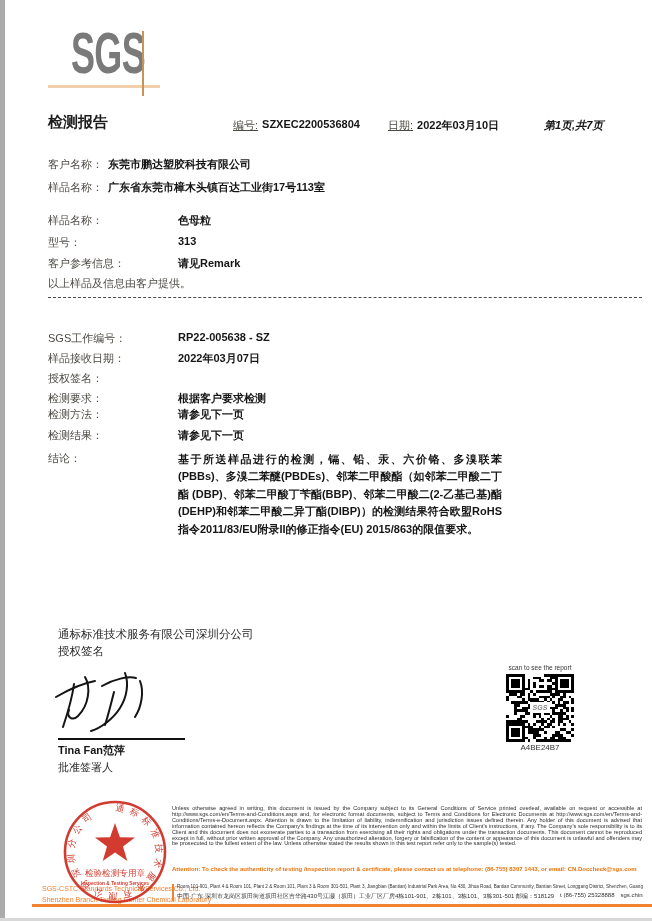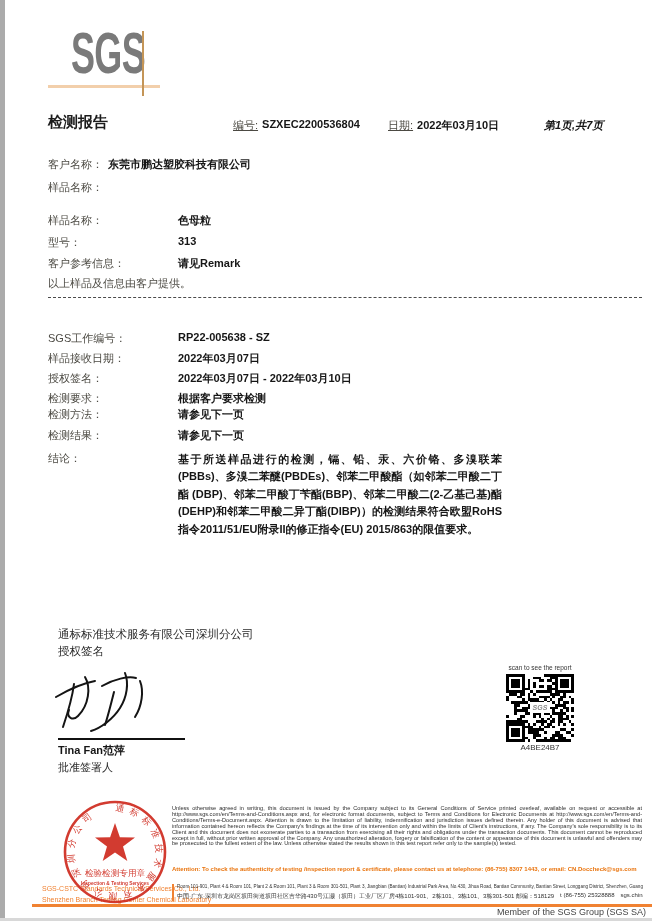--- a/index.html
+++ b/index.html
@@ -64,46 +64,46 @@
   </div>
   <div class="pair" style="left:388px;top:118px;">
     <span class="l">日期:</span>
     <span class="v">2022年03月10日</span>
   </div>
   <div class="val" style="left:544px;top:118px;font-style:italic;">第1页,共7页</div>
 
   <div class="lbl" style="left:48px;top:157px;">客户名称：</div>
   <div class="val" style="left:108px;top:157px;">东莞市鹏达塑胶科技有限公司</div>
   <div class="lbl" style="left:48px;top:180px;">样品名称：</div>
+  <div class="val" style="left:108px;top:180px;">广东省东莞市樟木头镇百达工业街17号113室</div>
 
   <div class="lbl" style="left:48px;top:213px;">样品名称：</div>
   <div class="val" style="left:178px;top:213px;font-family:Liberation Mono, monospace;">色母粒</div>
   <div class="lbl" style="left:48px;top:235px;">型号：</div>
   <div class="val" style="left:178px;top:235px;">313</div>
   <div class="lbl" style="left:48px;top:256px;">客户参考信息：</div>
   <div class="val" style="left:178px;top:256px;">请见Remark</div>
   <div class="lbl" style="left:48px;top:276px;">以上样品及信息由客户提供。</div>
 
   <div class="dashed"></div>
 
   <div class="lbl" style="left:48px;top:331px;">SGS工作编号：</div>
   <div class="val" style="left:178px;top:331px;">RP22-005638 - SZ</div>
   <div class="lbl" style="left:48px;top:351px;">样品接收日期：</div>
   <div class="val" style="left:178px;top:351px;">2022年03月07日</div>
   <div class="lbl" style="left:48px;top:371px;">授权签名：</div>
-  <div class="val" style="left:178px;top:371px;">2022年03月07日 - 2022年03月10日</div>
   <div class="lbl" style="left:48px;top:391px;">检测要求：</div>
   <div class="val" style="left:178px;top:391px;">根据客户要求检测</div>
   <div class="lbl" style="left:48px;top:407px;">检测方法：</div>
   <div class="val" style="left:178px;top:407px;">请参见下一页</div>
   <div class="lbl" style="left:48px;top:428px;">检测结果：</div>
   <div class="val" style="left:178px;top:428px;">请参见下一页</div>
 
   <div class="lbl" style="left:48px;top:451px;">结论：</div>
-  <div class="concl">基于所送样品进行的检测，镉、铅、汞、六价铬、多溴联苯(PBBs)、多溴二苯醚(PBDEs)、邻苯二甲酸酯（如邻苯二甲酸二丁酯 (DBP)、邻苯二甲酸丁苄酯(BBP)、邻苯二甲酸二(2-乙基己基)酯(DEHP)和邻苯二甲酸二异丁酯(DIBP)）的检测结果符合欧盟RoHS指令2011/51/EU附录II的修正指令(EU) 2015/863的限值要求。</div>
+  <div class="concl">基于所送样品进行的检测，镉、铅、汞、六价铬、多溴联苯(PBBs)、多溴二苯醚(PBDEs)、邻苯二甲酸酯（如邻苯二甲酸二丁酯 (DBP)、邻苯二甲酸丁苄酯(BBP)、邻苯二甲酸二(2-乙基己基)酯(DEHP)和邻苯二甲酸二异丁酯(DIBP)）的检测结果符合欧盟RoHS指令2011/83/EU附录II的修正指令(EU) 2015/863的限值要求。</div>
 
   <div class="sig-company">通标标准技术服务有限公司深圳分公司</div>
   <div class="sig-auth">授权签名</div>
 
   <svg class="abs" style="left:52px;top:670px;" width="145" height="68" viewBox="0 0 145 68">
     <g fill="none" stroke="#141414" stroke-width="2" stroke-linecap="round">
       <path d="M22,14 C20,30 14,48 11,57"></path>
       <path d="M4,27 C16,20 32,13 43,11"></path>
       <path d="M33,7 C39,17 37,35 26,46 C21,51 14,48 17,40"></path>
       <path d="M62,22 C59,34 56,46 53,55"></path>
@@ -482,16 +482,15 @@
     <span>Room 101-901, Plant 4 &amp; Room 101, Plant 2 &amp; Room 101, Plant 3 &amp; Room 301-501, Plant 3, Jiangbian (Bantian) Industrial Park Area, No.430, Jihua Road, Bantian Community, Bantian Street, Longgang District, Shenzhen, Guangdong, China 518129</span>
 
   </div>
   <div class="addr2">
     <span>中国·广东·深圳市龙岗区坂田街道坂田社区吉华路430号江灏（坂田）工业厂区厂房4栋101-901、2栋101、3栋101、3栋301-501 邮编：518129</span>
     <span>t (86-755) 25328888</span>
     <span>sgs.china@sgs.com</span>
   </div>
 
   <div class="orange-hr"></div>
-  <div class="member">Member of the SGS Group (SGS SA)</div>
   <div class="bottom-edge"></div>
 
 </div>
 
 </body></html>

